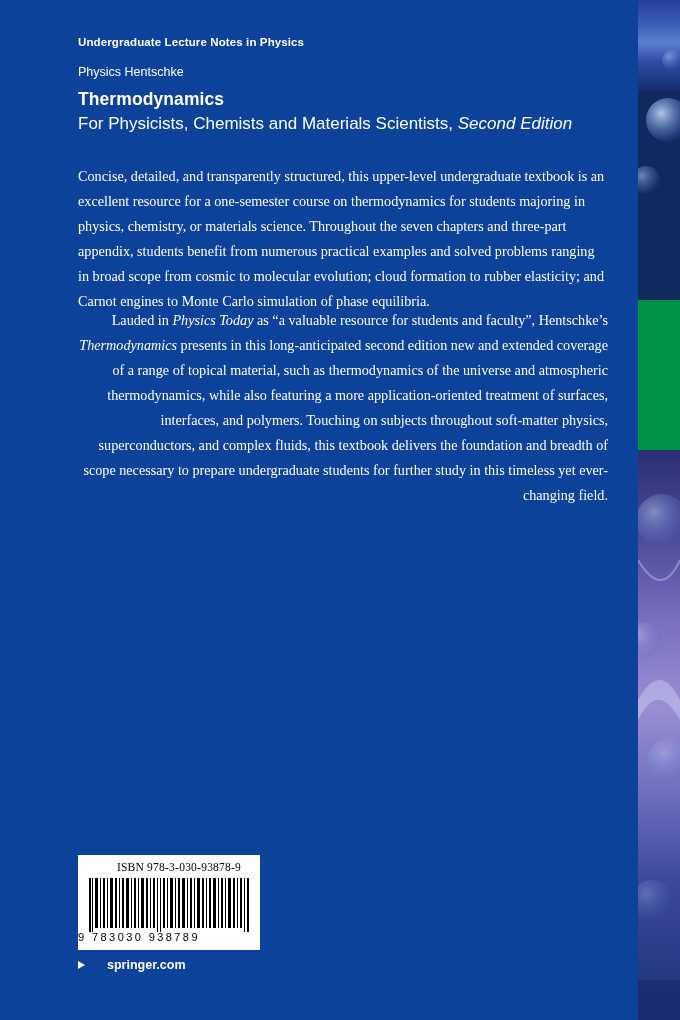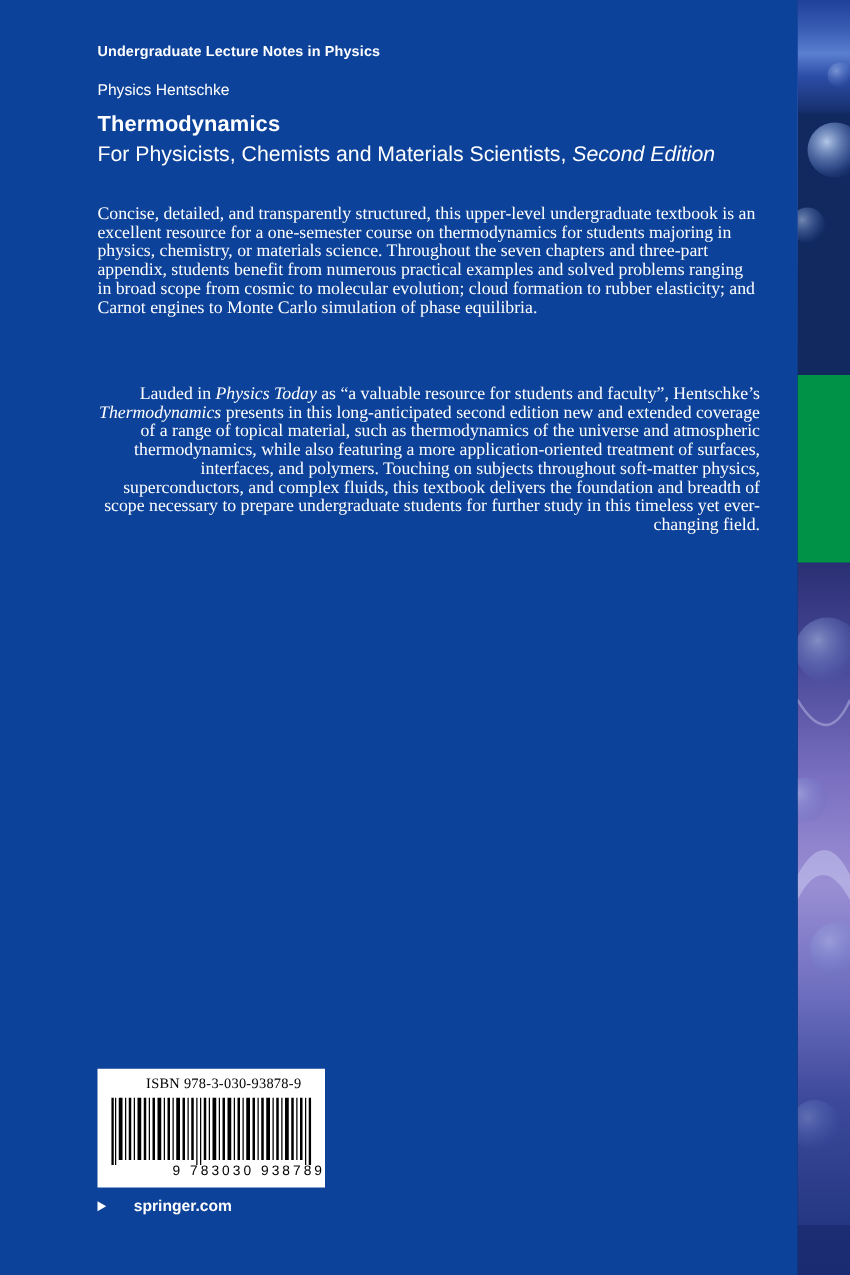--- a/index.html
+++ b/index.html
@@ -104,21 +104,21 @@
   .subtitle em {
     font-style: italic;
   }
   .blurb {
     position: absolute;
     left: 68px;
     width: 530px;
     color: #ffffff;
     font-family: "Liberation Serif", serif;
     font-size: 14.2px;
-    line-height: 15px;
+    line-height: 25px;
     text-align: left;
   }
   .blurb.p1 { top: 164px; }
   .blurb.p2 { top: 308px; text-align: right; }
   .blurb em { font-style: italic; }
 
   
   .barcode-box {
     position: absolute;
     left: 68px;
@@ -145,21 +145,21 @@
     top: 23px;
     width: 160px;
     height: 54px;
     display: block;
   }
   .isbn-digits {
     position: absolute;
     left: 0;
     top: 76px;
     width: 182px;
-    text-align: right;
+    text-align: left;
     color: #000000;
     font-family: "Liberation Sans", sans-serif;
     font-size: 11px;
     letter-spacing: 0.22em;
   }
   .springer {
     position: absolute;
     left: 68px;
     top: 958px;
     color: #ffffff;

